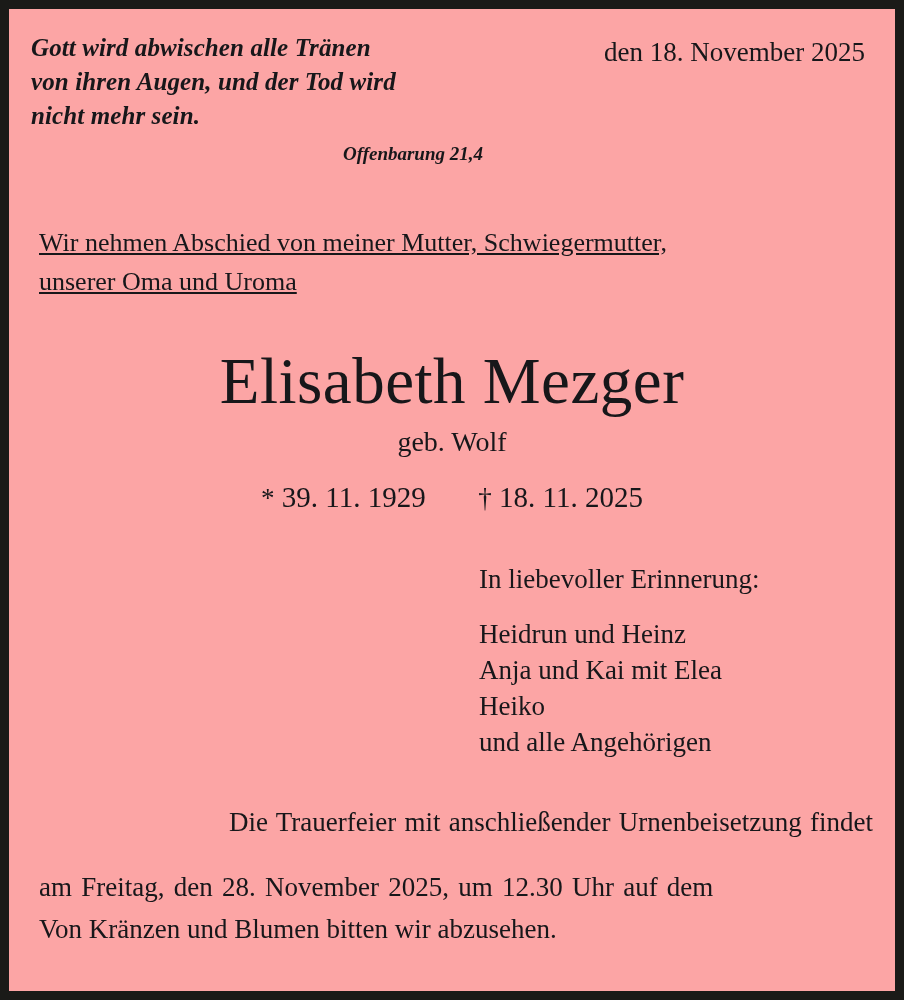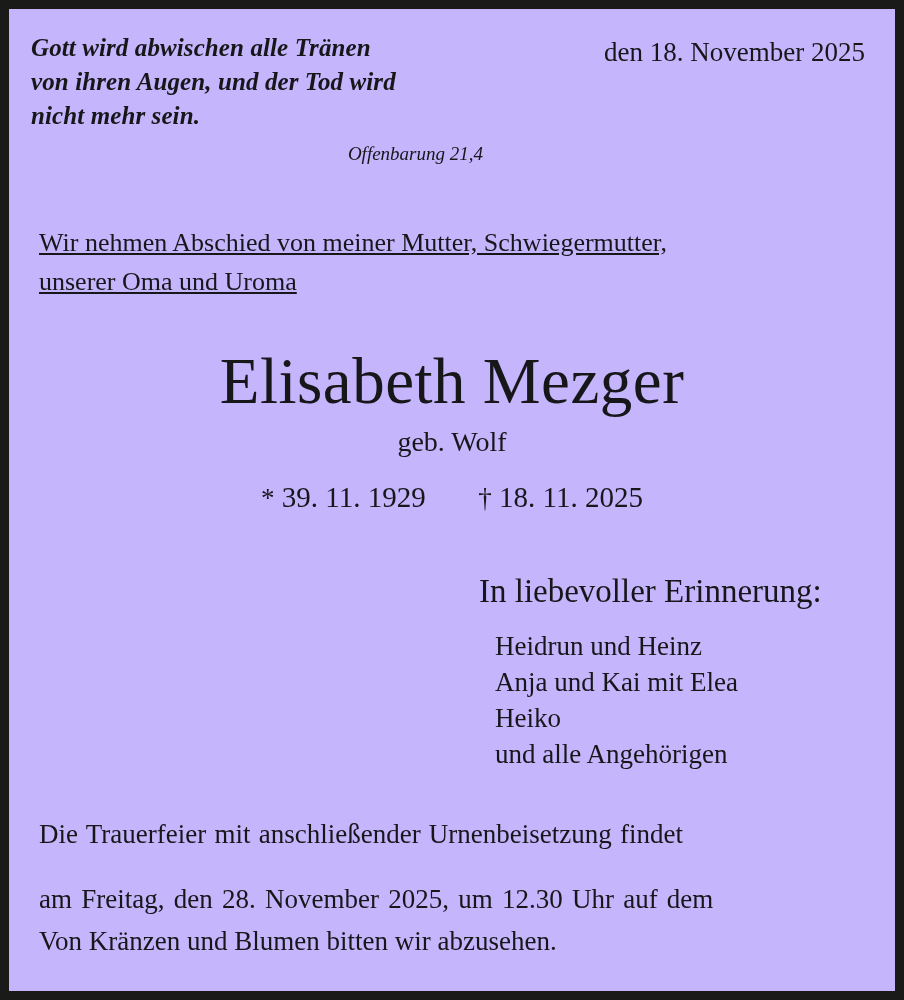--- a/index.html
+++ b/index.html
@@ -6,21 +6,21 @@
     margin: 0;
     padding: 0;
     background: #ffffff;
   }
 
   .notice {
     position: relative;
     width: 904px;
     height: 1000px;
     box-sizing: border-box;
-    background: #c4b5fd;
+    background: #fca5a5;
     border: 9px solid #1a1a18;
     font-family: "Liberation Serif", "DejaVu Serif", serif;
     color: #17171a;
     overflow: hidden;
   }
 
   .inner {
     position: relative;
     width: 100%;
     height: 100%;
@@ -45,21 +45,21 @@
     font-style: italic;
     font-weight: bold;
     font-size: 25px;
     line-height: 34px;
     letter-spacing: 0.1px;
     white-space: nowrap;
   }
 
   .quote-source {
     font-style: italic;
-    font-weight: normal;
+    font-weight: bold;
     font-size: 19px;
     line-height: 26px;
     text-align: right;
     padding-top: 8px;
     padding-right: 18px;
   }
 
   .place-date {
     text-align: right;
     flex: none;
@@ -122,50 +122,48 @@
     font-size: 27px;
   }
 
   
   .memorial {
     padding-top: 44px;
     padding-left: 448px;
   }
 
   .memorial-heading {
-    font-size: 33px;
+    font-size: 27px;
     line-height: 36px;
     white-space: nowrap;
-    margin-top: 12px;
   }
 
   .survivors {
     padding-top: 19px;
   }
 
   .survivor-line {
     font-size: 27px;
     line-height: 36px;
     white-space: nowrap;
-    margin-left: 16px;
   }
 
   
   .ceremony {
     padding-top: 44px;
     padding-left: 8px;
   }
 
   .ceremony-line {
     font-size: 27px;
     line-height: 37px;
     white-space: nowrap;
   }
 
-  .ceremony-line.spaced-1 { word-spacing: 1.5px; }
+  .ceremony-line.spaced-1 { word-spacing: 1.5px; text-align: right; }
   .ceremony-line.spaced-2 { word-spacing: 2.5px; margin-top: 28px; }
 
   .flowers {
     padding-top: 5px;
   }
 
   .flowers-line {
     font-size: 27px;
     line-height: 37px;
     white-space: nowrap;

